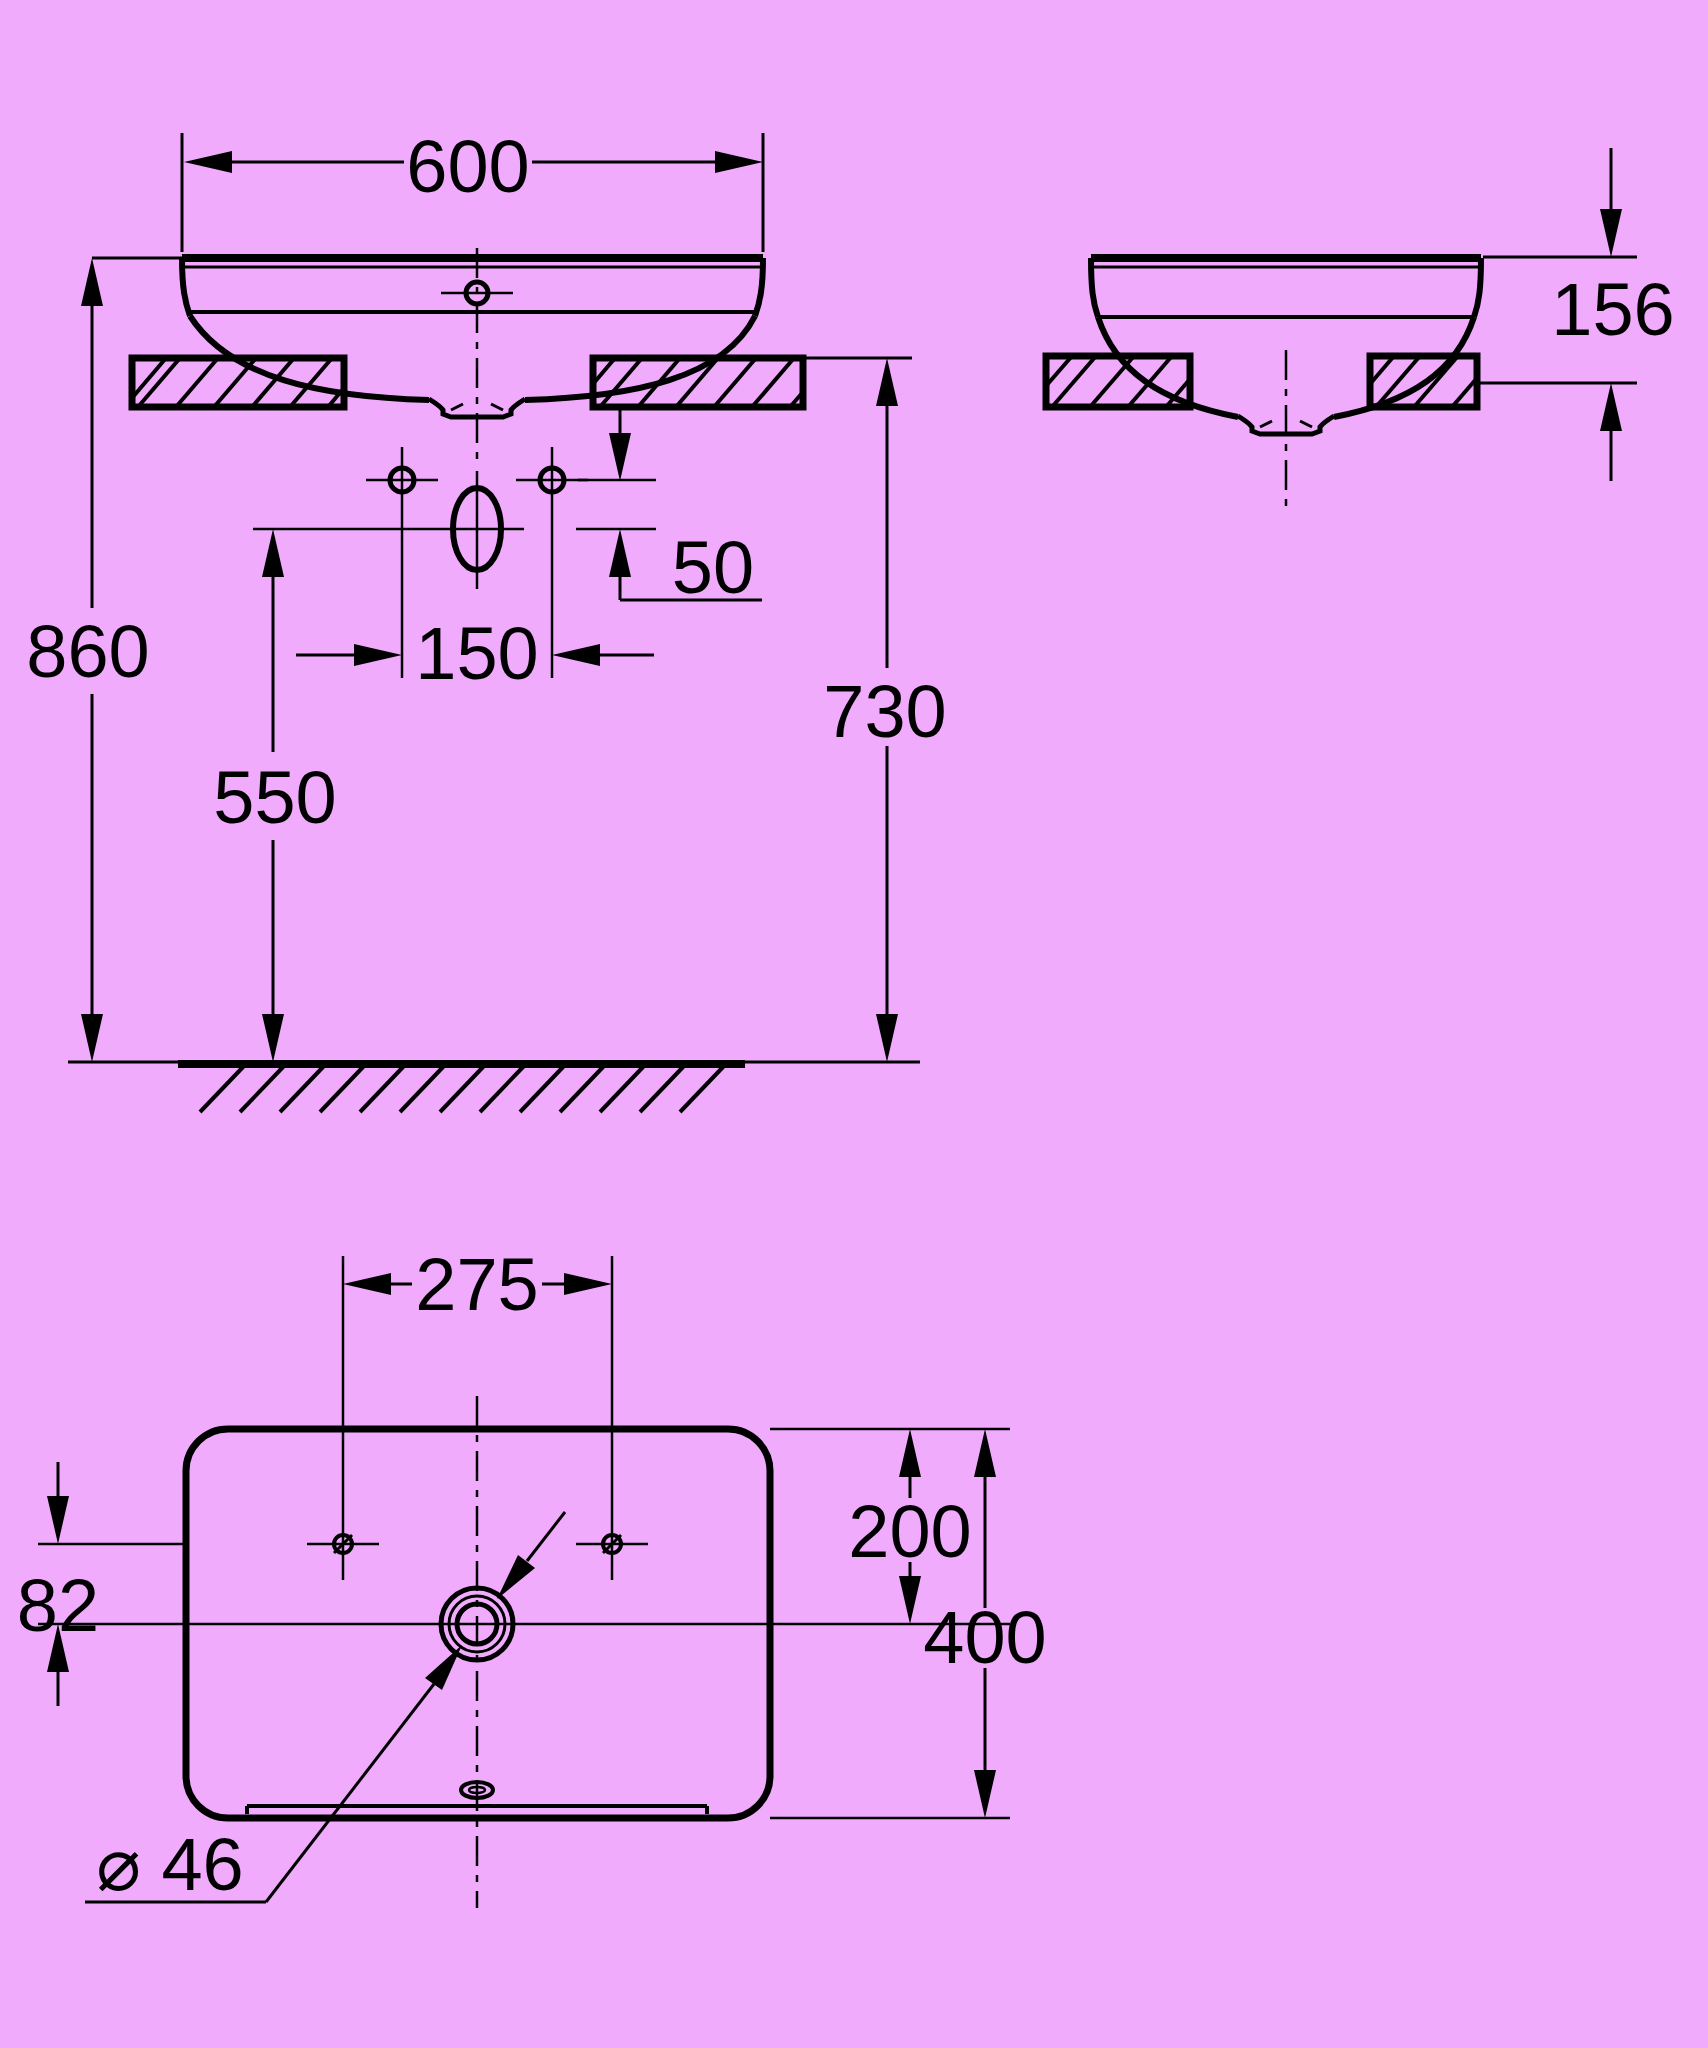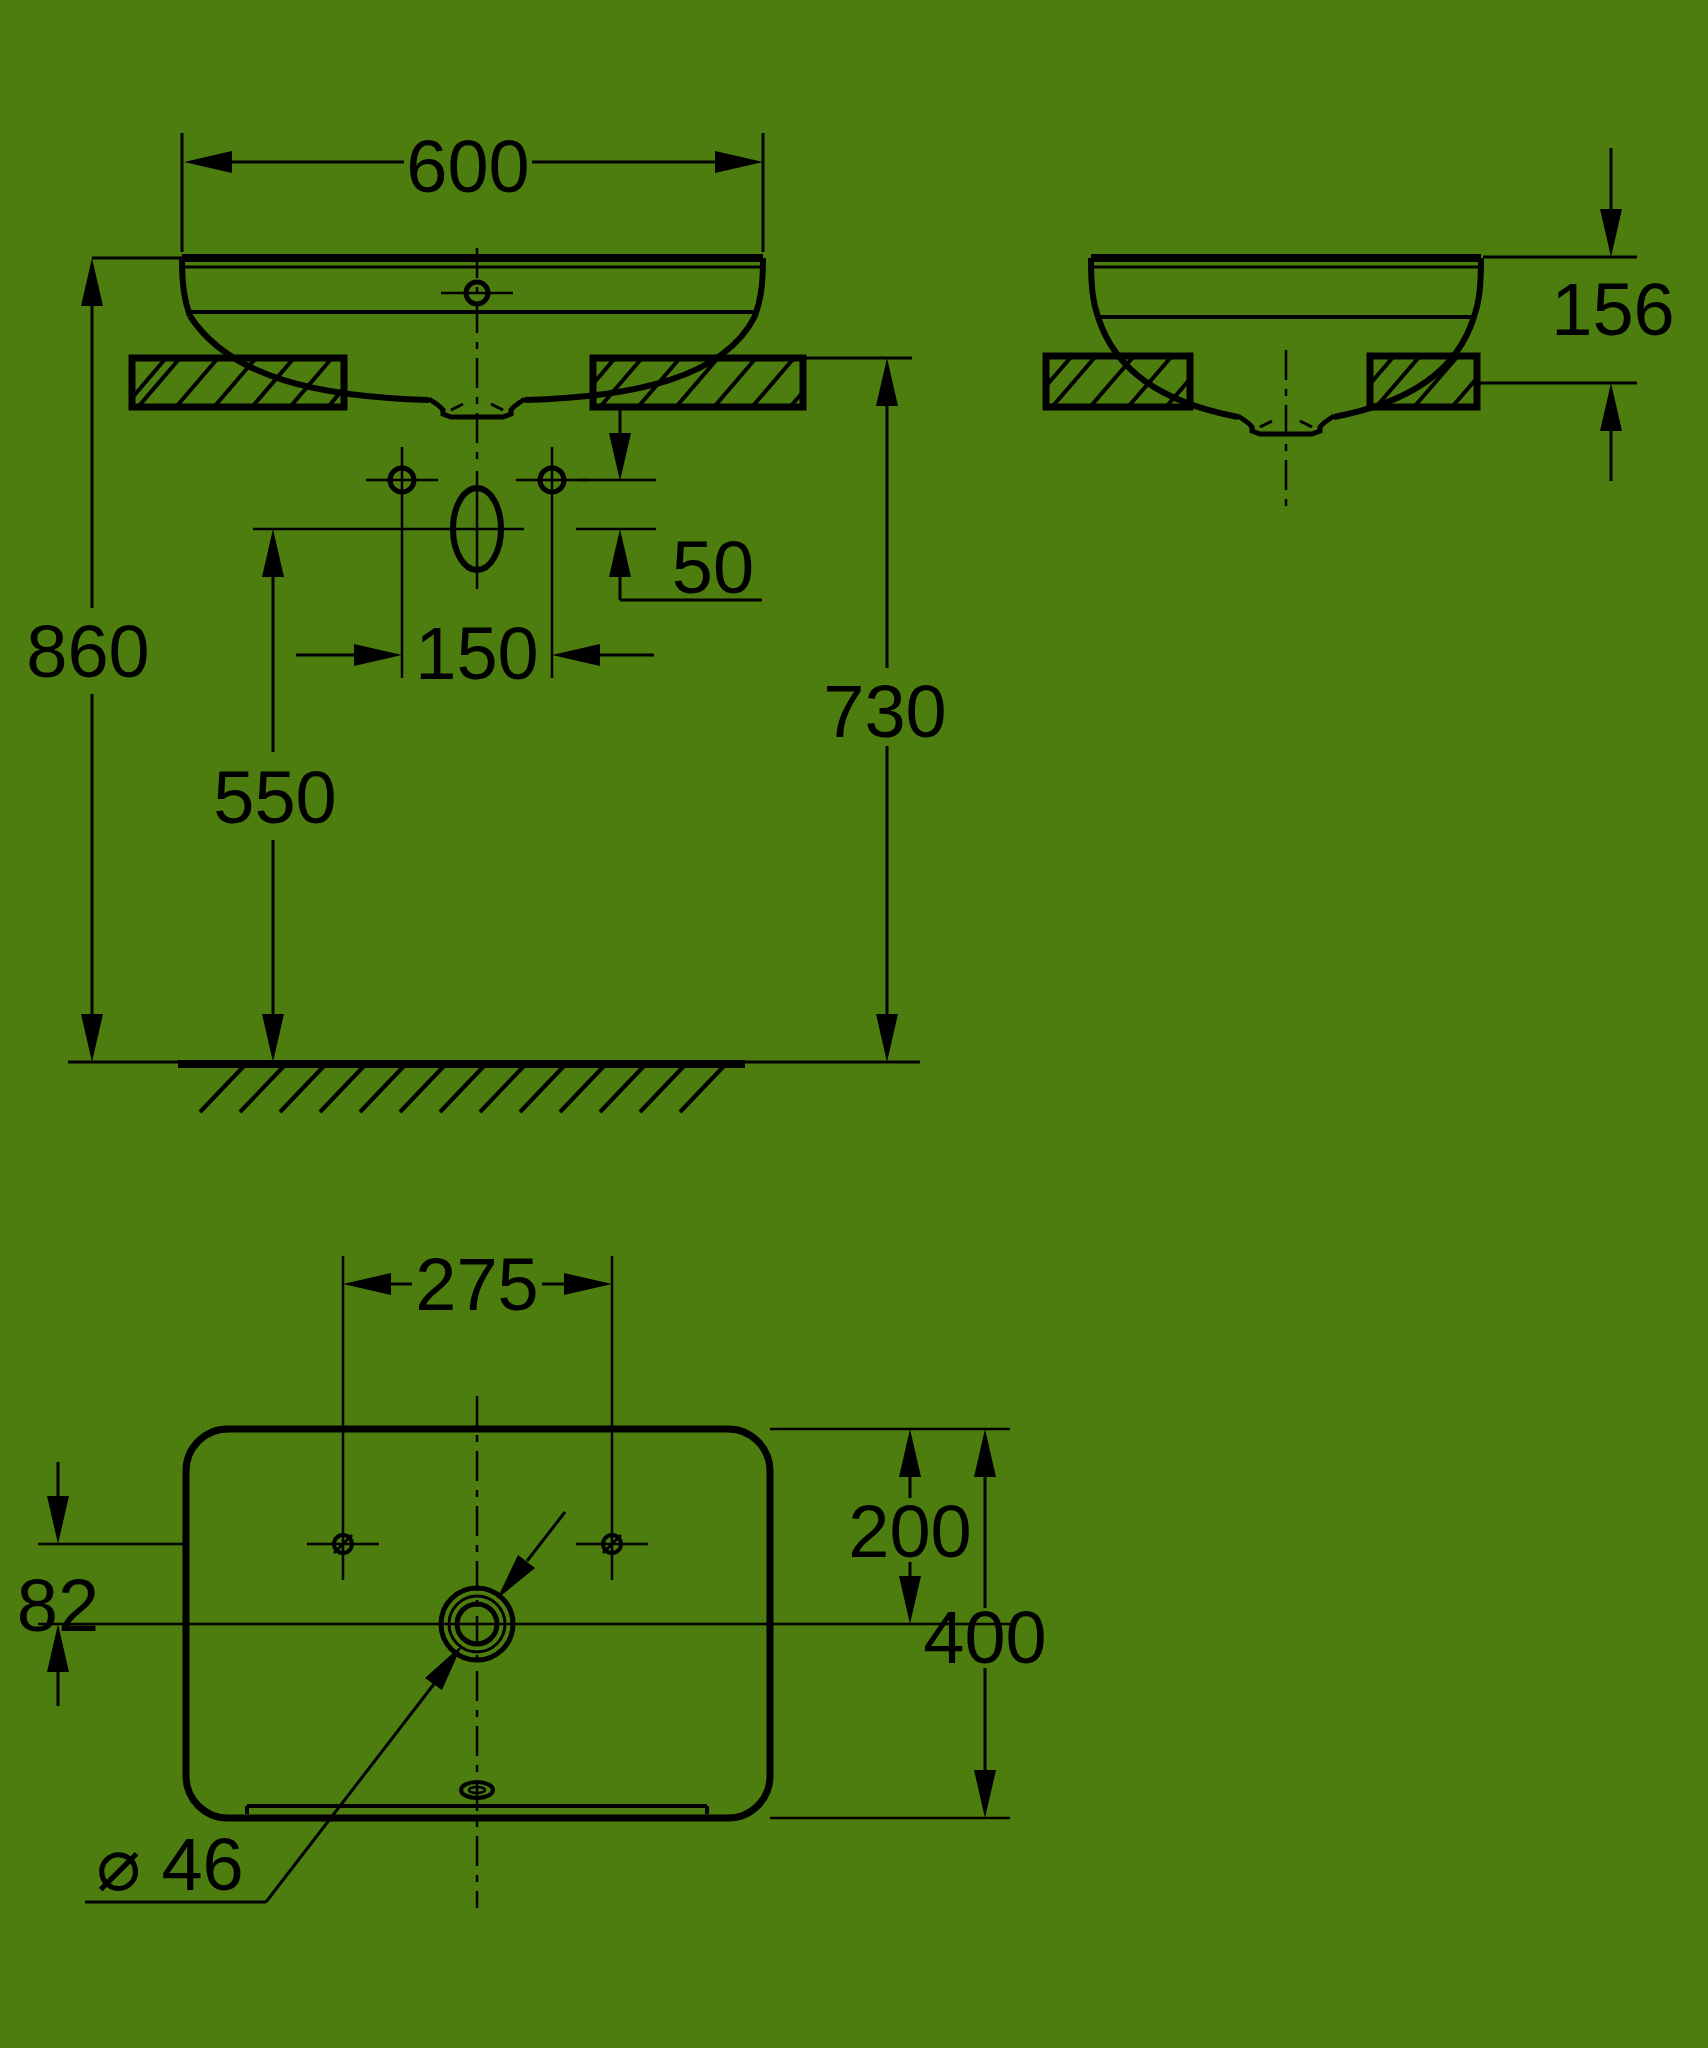--- a/index.html
+++ b/index.html
@@ -1,16 +1,16 @@
 <!DOCTYPE html>
 <html><head>
 <meta charset="utf-8">
 <style>
   html,body{margin:0;padding:0;background:#ffffff;}
-  .stage{width:1708px;height:2048px;position:relative;background:#4d7c0f;}
+  .stage{width:1708px;height:2048px;position:relative;background:#f0abfc;}
   svg{display:block;}
   .ln{stroke:#000;fill:none;stroke-linecap:butt;stroke-linejoin:miter;}
   .s2{stroke-width:2.5;}
   .s3{stroke-width:3;}
   .s4{stroke-width:4;}
   .s5{stroke-width:5;}
   .s6{stroke-width:6;}
   .s7{stroke-width:7;}
   .s8{stroke-width:8;}
   .fillb{fill:#000;stroke:none;}

